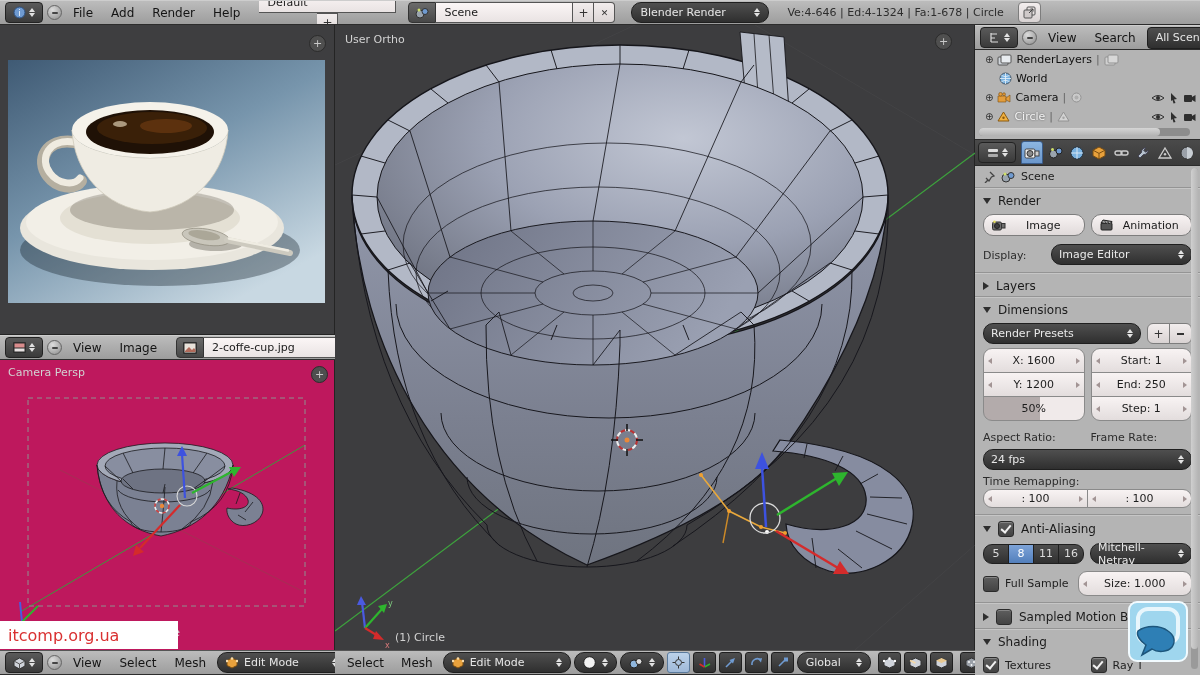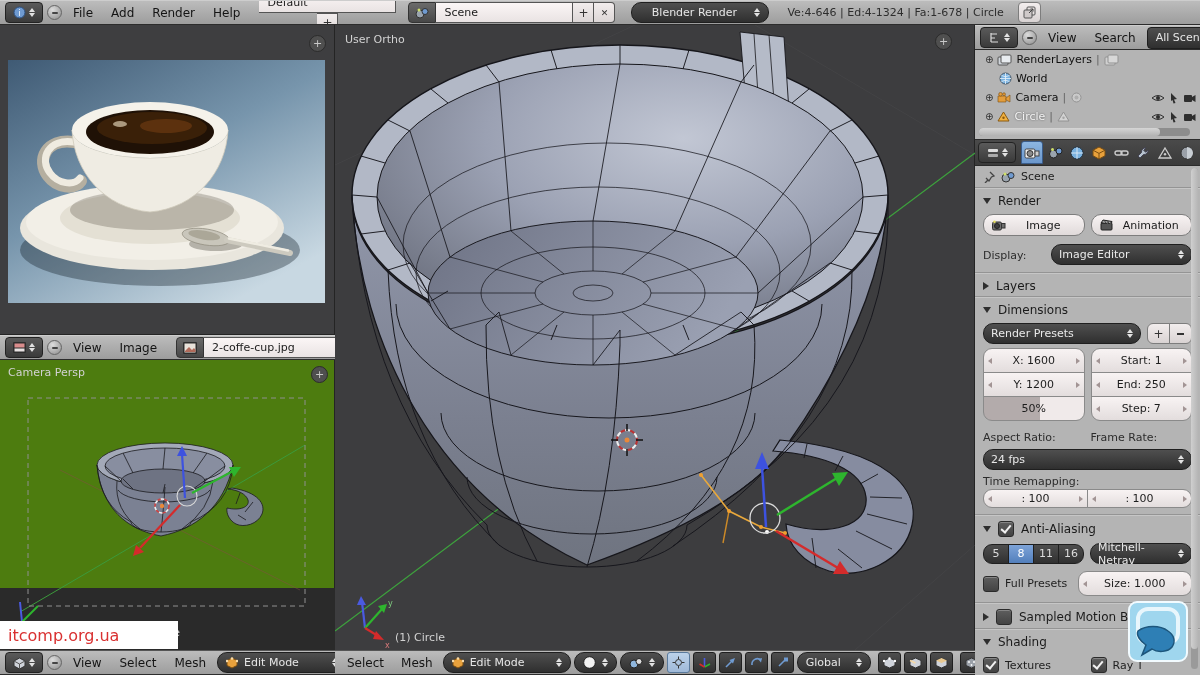--- a/index.html
+++ b/index.html
@@ -147,21 +147,21 @@
       <svg width="14" height="12">
           <circle cx="5" cy="7" r="4" fill="#9aa4ae" stroke="#333"></circle>
           <circle cx="10" cy="4.5" r="3" fill="#6f9ad0" stroke="#333"></circle>
           <circle cx="4" cy="3" r="1.5" fill="#cfe06a"></circle>
         </svg>
     </span>
     <span class="id-name" style="min-width:120px;">Scene</span>
     <span class="id-seg plus-g"></span>
     <span class="id-seg last x-g"></span>
   </div>
-  <div class="pill-dark" style="margin-left:12px;min-width:120px;text-align:center;">
+  <div class="pill-dark" style="margin-left:12px;min-width:120px;">
     <span class="sp" style="flex:1;">Blender Render</span>
     <span class="arrows dk">
         <i class="up"></i>
         <i class="dn"></i>
       </span>
   </div>
   <span style="margin-left:14px;font-size:11px;color:#2d2d2d;">Ve:4-646 | Ed:4-1324 | Fa:1-678 | Circle</span>
   <span class="sq-btn" style="margin-left:10px;border-radius:4px;">
     <svg width="13" height="13">
         <rect x="4" y="1" width="8" height="8" rx="1" fill="#e8e2e2" stroke="#555"></rect>
@@ -228,21 +228,21 @@
           <rect x="0" y="0" width="14" height="12" rx="1" fill="#2e2e2e"></rect>
           <rect x="1.5" y="1.5" width="11" height="9" fill="#e8e2da"></rect>
           <path d="M2 9L6 5L9 8L11 6L12.5 8V10H2Z" fill="#b06a5a"></path>
         </svg>
     </span>
     <span class="id-name" style="min-width:118px;">2-coffe-cup.jpg</span>
 
   </div>
 </div>
 
-<div class="area" id="cam-view" style="left:0;top:360px;width:335px;height:228px;background:#4d7c0f;border-right:1px solid #242424;">
+<div class="area" id="cam-view" style="left:0;top:360px;width:335px;height:290px;background:#be185d;border-right:1px solid #242424;">
   <svg width="335" height="290">
     <line x1="20" y1="252" x2="305" y2="85" stroke="#3c9a3c" stroke-width="1"></line>
     <line x1="60" y1="110" x2="300" y2="230" stroke="#8a4a4a" stroke-width="0.8" opacity="0.6"></line>
     <rect x="28" y="38" width="277" height="208" fill="none" stroke="#8f8f8f" stroke-width="1" stroke-dasharray="5 4"></rect>
     <g stroke="#1a1a1e" stroke-width="0.8">
       <path d="M97 105C101 148 127 170 161 176C196 169 224 147 233 105A68 22 0 0 1 165 127A68 22 0 0 1 97 105Z" fill="#7b8193"></path>
       <path d="M232 128C258 132 266 144 262 154C258 164 244 168 236 164C230 161 226 154 227 148C240 151 250 147 248 140C246 134 238 130 228 129Z" fill="#7b8193"></path>
       <ellipse cx="165" cy="105" rx="68" ry="22" fill="#a3a9b8"></ellipse>
       <ellipse cx="165" cy="106" rx="60" ry="18" fill="#888ea0"></ellipse>
       <ellipse cx="163" cy="121" rx="42" ry="12" fill="#6e7383"></ellipse>
@@ -745,21 +745,21 @@
             <span>Start: 1</span>
             <span class="na-r"></span>
           </div>
         <div class="numf">
             <span class="na-l"></span>
             <span>End: 250</span>
             <span class="na-r"></span>
           </div>
         <div class="numf">
             <span class="na-l"></span>
-            <span>Step: 7</span>
+            <span>Step: 1</span>
             <span class="na-r"></span>
           </div>
       </div>
     </div>
     <div class="prow" style="margin-top:4px;">
       <span class="flabel half">Aspect Ratio:</span>
       <span class="flabel half">Frame Rate:</span>
     </div>
     <div class="prow">
       <div class="half">
@@ -804,21 +804,21 @@
         <span class="sp" style="overflow:hidden;text-overflow:ellipsis;">Mitchell-Netrav</span>
         <span class="arrows dk">
             <i class="up"></i>
             <i class="dn"></i>
           </span>
       </div>
     </div>
     <div class="prow" style="align-items:center;margin-top:3px;">
       <div class="cbrow half">
         <span class="cb"></span>
-        <span>Full Presets</span>
+        <span>Full Sample</span>
       </div>
       <div class="numf half" style="border-radius:9px;">
         <span class="na-l"></span>
           <span>Size: 1.000</span>
           <span class="na-r"></span>
       </div>
     </div>
   </div>
 
   <div class="panel-h" style="margin-top:5px;">

